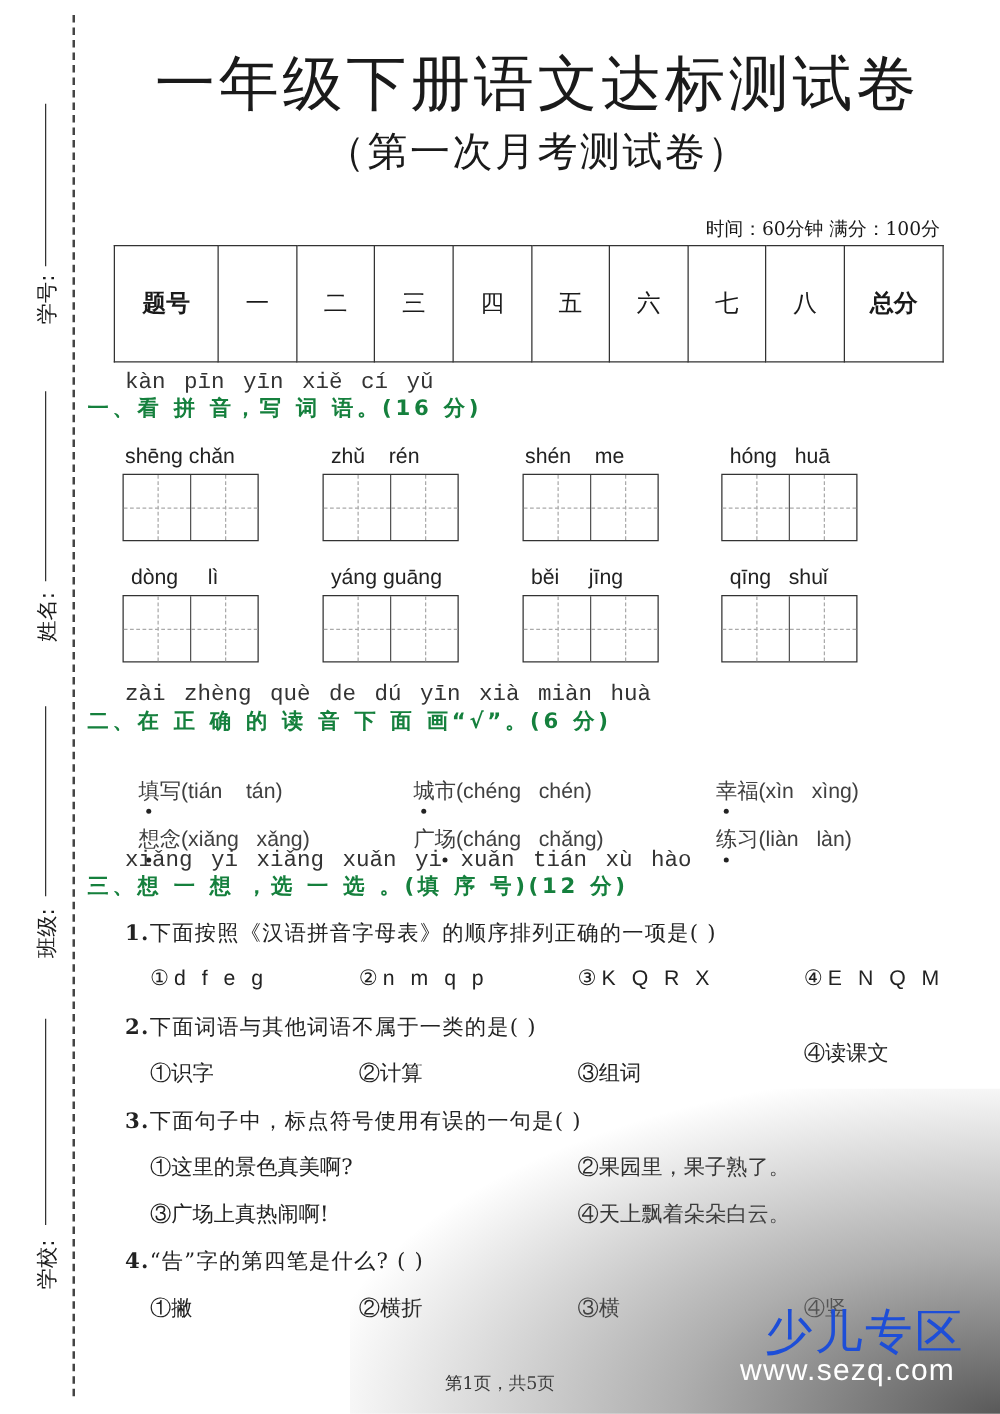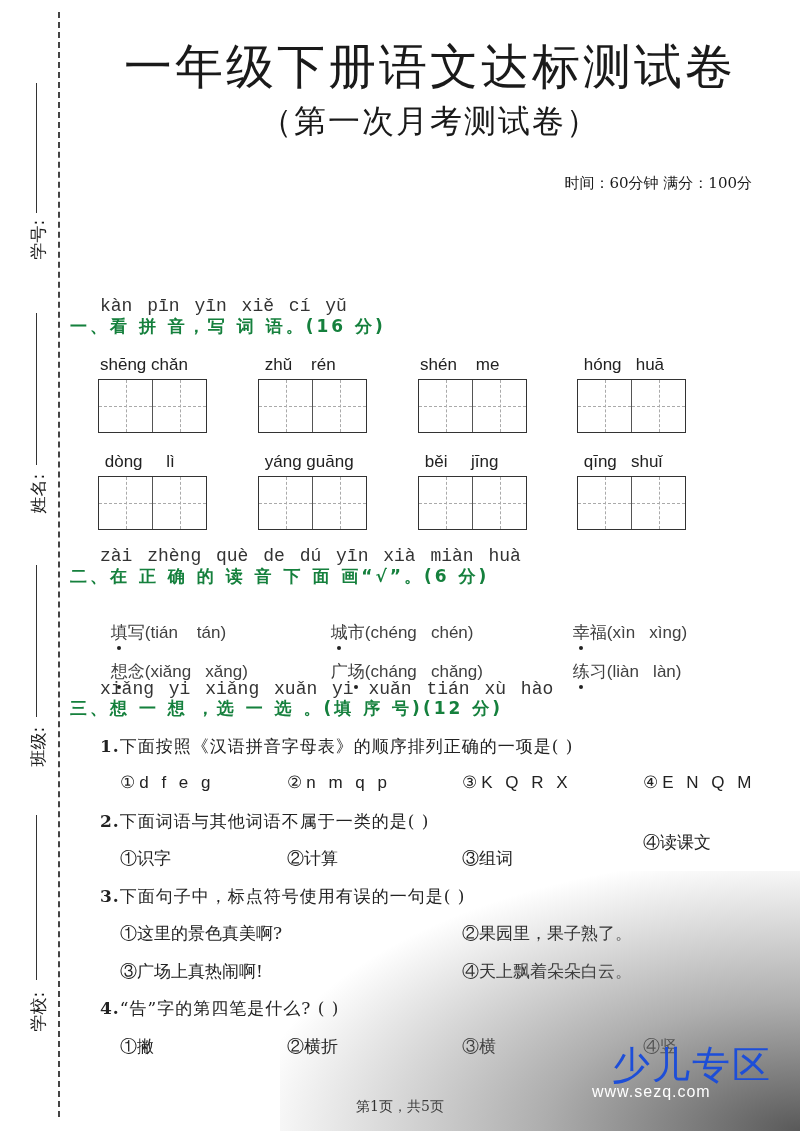--- a/index.html
+++ b/index.html
@@ -91,21 +91,21 @@
   .shade {
     position: absolute; right: 0; bottom: 0; width: 520px; height: 260px;
     background: radial-gradient(ellipse at 100% 100%, rgba(80,80,80,0.95) 0%, rgba(120,120,120,0.6) 35%, rgba(255,255,255,0) 75%);
     pointer-events: none;
   }
   .wm-cn {
     position: absolute; left: 612px; top: 1040px; font-size: 38px; font-weight: normal;
     color: #1d4ed8; font-family: "DejaVu Sans", sans-serif; letter-spacing: 2px;
   }
   .wm-url {
-    position: absolute; left: 592px; top: 1083px; font-size: 16px; color: #ffffff;
+    position: absolute; left: 592px; top: 1083px; font-size: 24px; color: #ffffff;
     font-family: "Liberation Sans", sans-serif; letter-spacing: 1px;
   }
 </style>
 </head>
 <body>
 
 <div class="gutter-dash"></div>
 <div class="gutter-line" style="top:83px;height:130px"></div>
 <div class="gutter-label" style="top:228px">学号:</div>
 <div class="gutter-line" style="top:313px;height:152px"></div>
@@ -114,20 +114,32 @@
 <div class="gutter-label" style="top:735px">班级:</div>
 <div class="gutter-line" style="top:815px;height:165px"></div>
 <div class="gutter-label" style="top:1000px">学校:</div>
 
 <div class="title">一年级下册语文达标测试卷</div>
 <div class="subtitle">（第一次月考测试卷）</div>
 <div class="meta">时间：60分钟  满分：100分</div>
 
 <table class="score">
   <tbody>
+      <tr>
+    <td class="head">题号</td>
+    <td>一</td>
+    <td>二</td>
+    <td>三</td>
+    <td>四</td>
+    <td>五</td>
+    <td>六</td>
+    <td>七</td>
+    <td>八</td>
+    <td class="head" style="width:76px">总分</td>
+  </tr>
 </tbody>
   </table>
 
 <div class="pinyin" style="left:100px;top:296px">kàn pīn yīn xiě cí yǔ</div>
 <div class="sec-title" style="left:70px;top:315px">一、看 拼 音，写 词 语。(16 分)</div>
 
 <div class="word-cell" style="left:98px;top:355px">
   <div class="word-py">shēng chǎn</div>
   <div class="grid-box">
       <div class="sq"></div>

